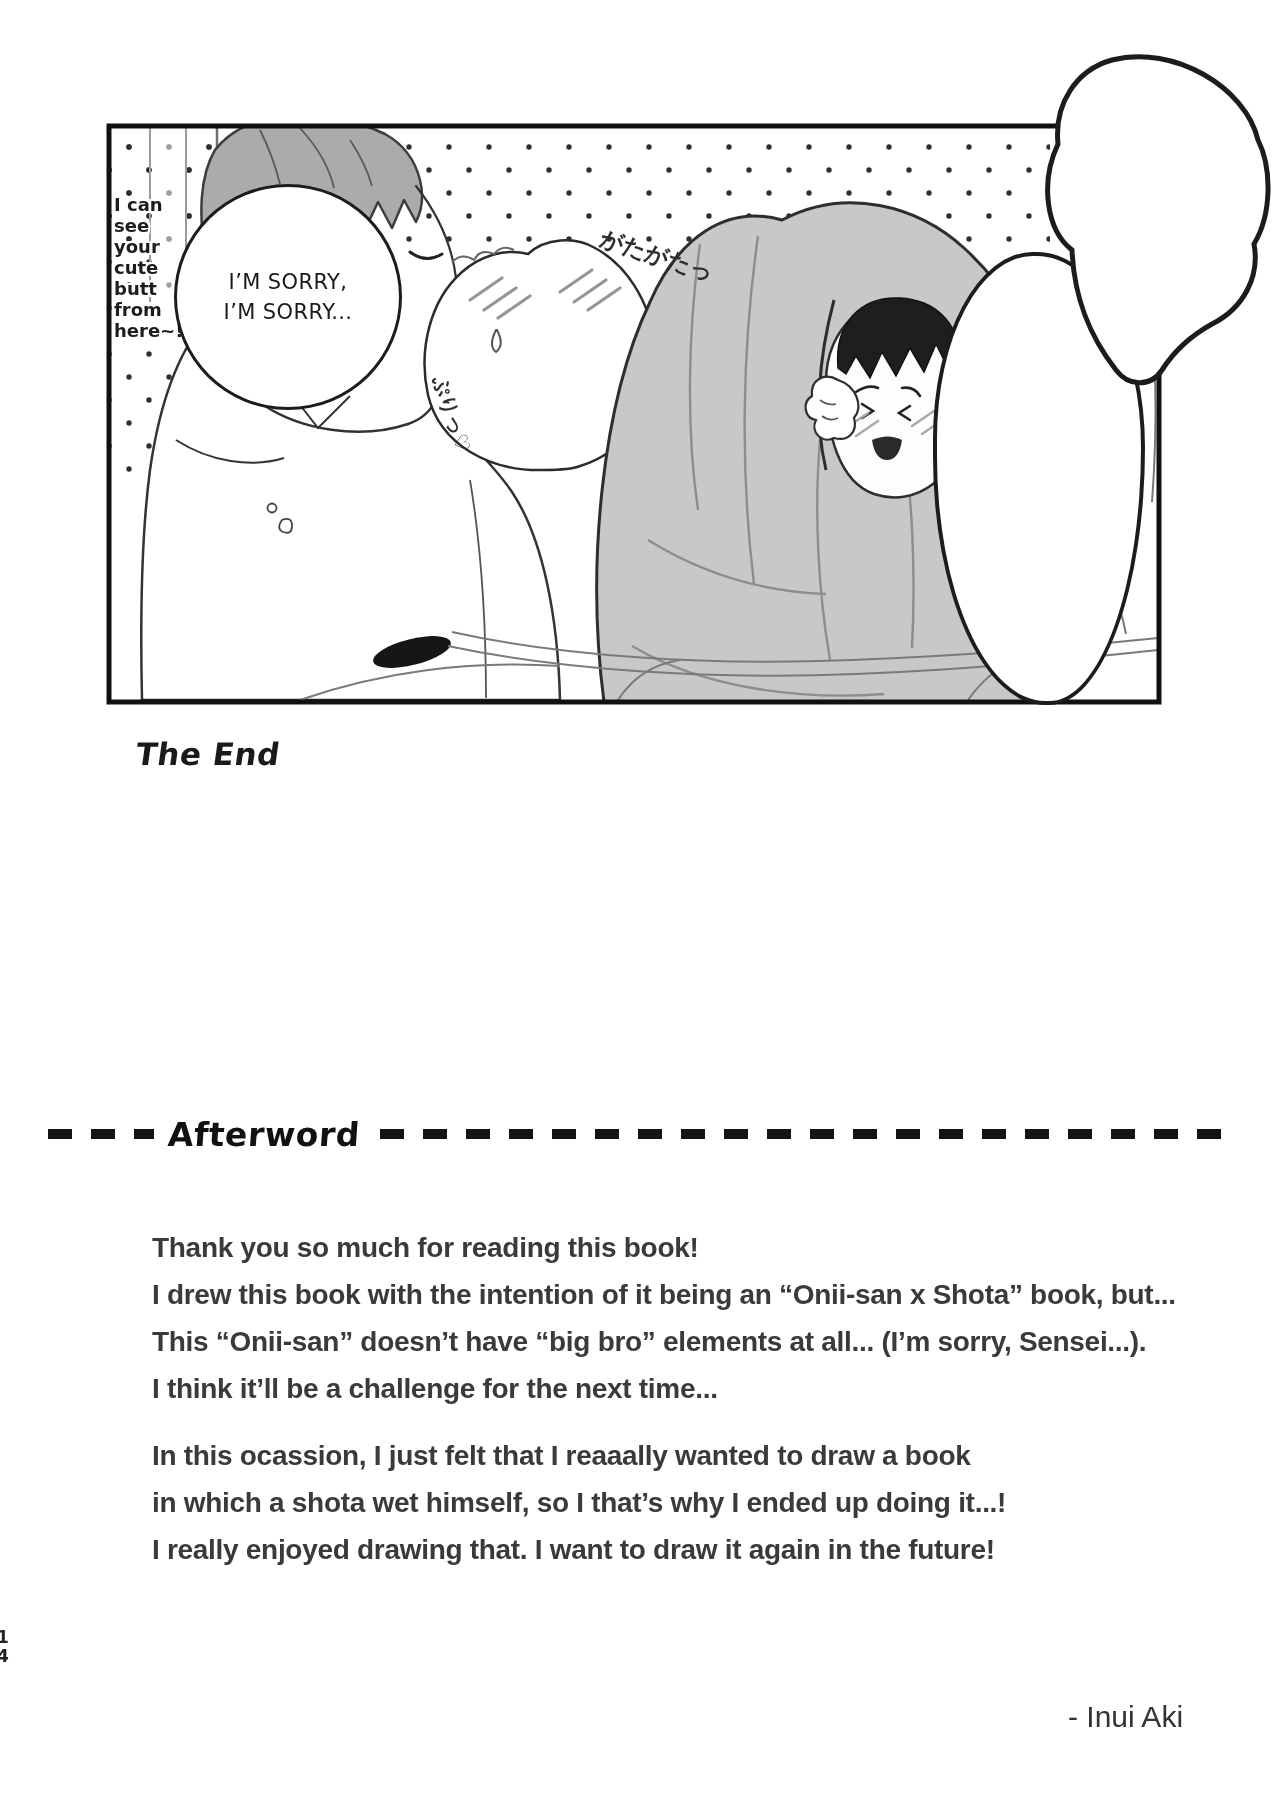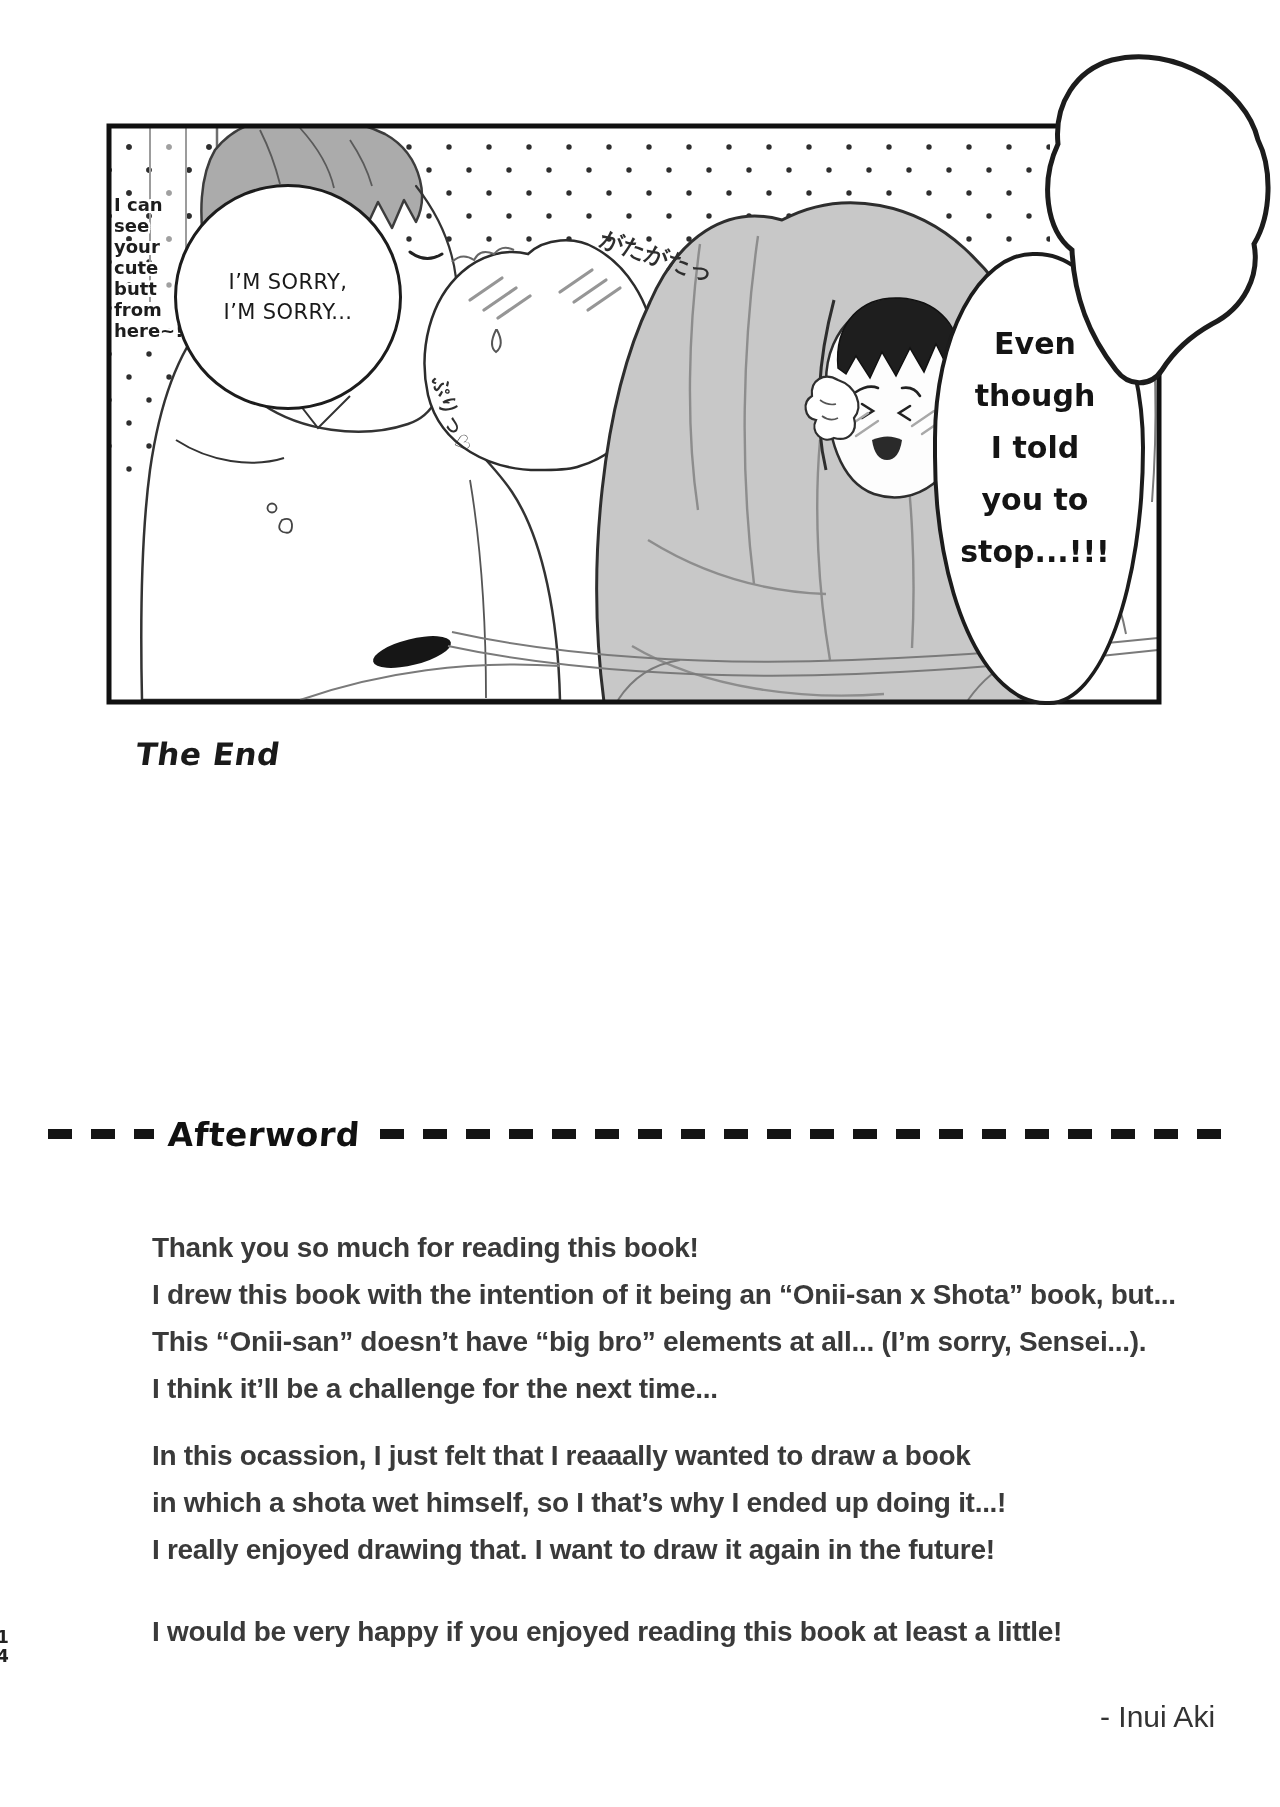--- a/index.html
+++ b/index.html
@@ -36,21 +36,21 @@
   .dashes{height:10px;background:repeating-linear-gradient(90deg,#141414 0 24px,transparent 24px 43px);}
   .dashes-left{width:106px;}
   .dashes-right{flex:1;}
   .afterword-heading{font-size:33px;font-weight:bold;margin:0 20px 0 14px;transform:skewX(-4deg);
                      letter-spacing:.5px;color:#111;}
   .para{position:absolute;left:152px;z-index:2;font-family:"Liberation Sans",sans-serif;
         font-size:28px;line-height:47px;letter-spacing:-.3px;color:#3a3a3a;white-space:pre-line;font-weight:bold;}
   .para1{top:1224px;}
   .para2{top:1432px;}
   .para3{top:1608px;}
-  .signature{position:absolute;left:1100px;top:1700px;z-index:2;font-family:"Liberation Sans",sans-serif;
+  .signature{position:absolute;left:1068px;top:1700px;z-index:2;font-family:"Liberation Sans",sans-serif;
              font-size:30px;color:#333;}
   .page-number{position:absolute;left:-3px;top:1628px;z-index:2;font-size:17px;font-weight:bold;
                line-height:19px;white-space:pre-line;color:#222;}
 </style>
 </head>
 <body>
 
 <div class="page">
 
   <svg class="art" width="1280" height="1807" viewBox="0 0 1280 1807">
@@ -163,25 +163,20 @@
 from
 here~!</div>
 
   <div class="bubble bubble-sorry">
     <span class="pre">I’M SORRY,
 I’M SORRY...</span>
   </div>
 
 
   <div class="bubble bubble-stop"></div>
-  <div class="btxt txt-stop">Even
-though
-I told
-you to
-stop...!!!</div>
 
   <svg class="idiot-svg" width="256" height="352" viewBox="0 0 256 352">
     <path d="M88,12 C52,22 30,56 34,96 C16,134 22,182 48,202 C50,248 64,286 92,322 C104,338 126,340 138,322 C152,300 170,286 188,276 C220,260 236,228 230,196 C248,166 248,120 234,92 C222,40 150,-4 88,12 Z" fill="#ffffff" stroke="#1c1c1c" stroke-width="5"></path>
   </svg>
 
   <div class="sfx sfx-rattle">がたがたっ</div>
   <div class="sfx sfx-wiggle">ぷりっ♡</div>
 
   <div class="the-end">The End</div>
 
@@ -191,20 +186,19 @@
     <div class="dashes dashes-right"></div>
   </div>
 
   <div class="para para1">Thank you so much for reading this book!
 I drew this book with the intention of it being an “Onii-san x Shota” book, but...
 This “Onii-san” doesn’t have “big bro” elements at all... (I’m sorry, Sensei...).
 I think it’ll be a challenge for the next time...</div>
   <div class="para para2">In this ocassion, I just felt that I reaaally wanted to draw a book
 in which a shota wet himself, so I that’s why I ended up doing it...!
 I really enjoyed drawing that. I want to draw it again in the future!</div>
-  <div class="para para3">I would be very happy if you enjoyed reading this book at least a little!</div>
 
   <div class="signature">- Inui Aki</div>
 
   <div class="page-number">1
 4</div>
 
 </div>
 
 </body></html>

